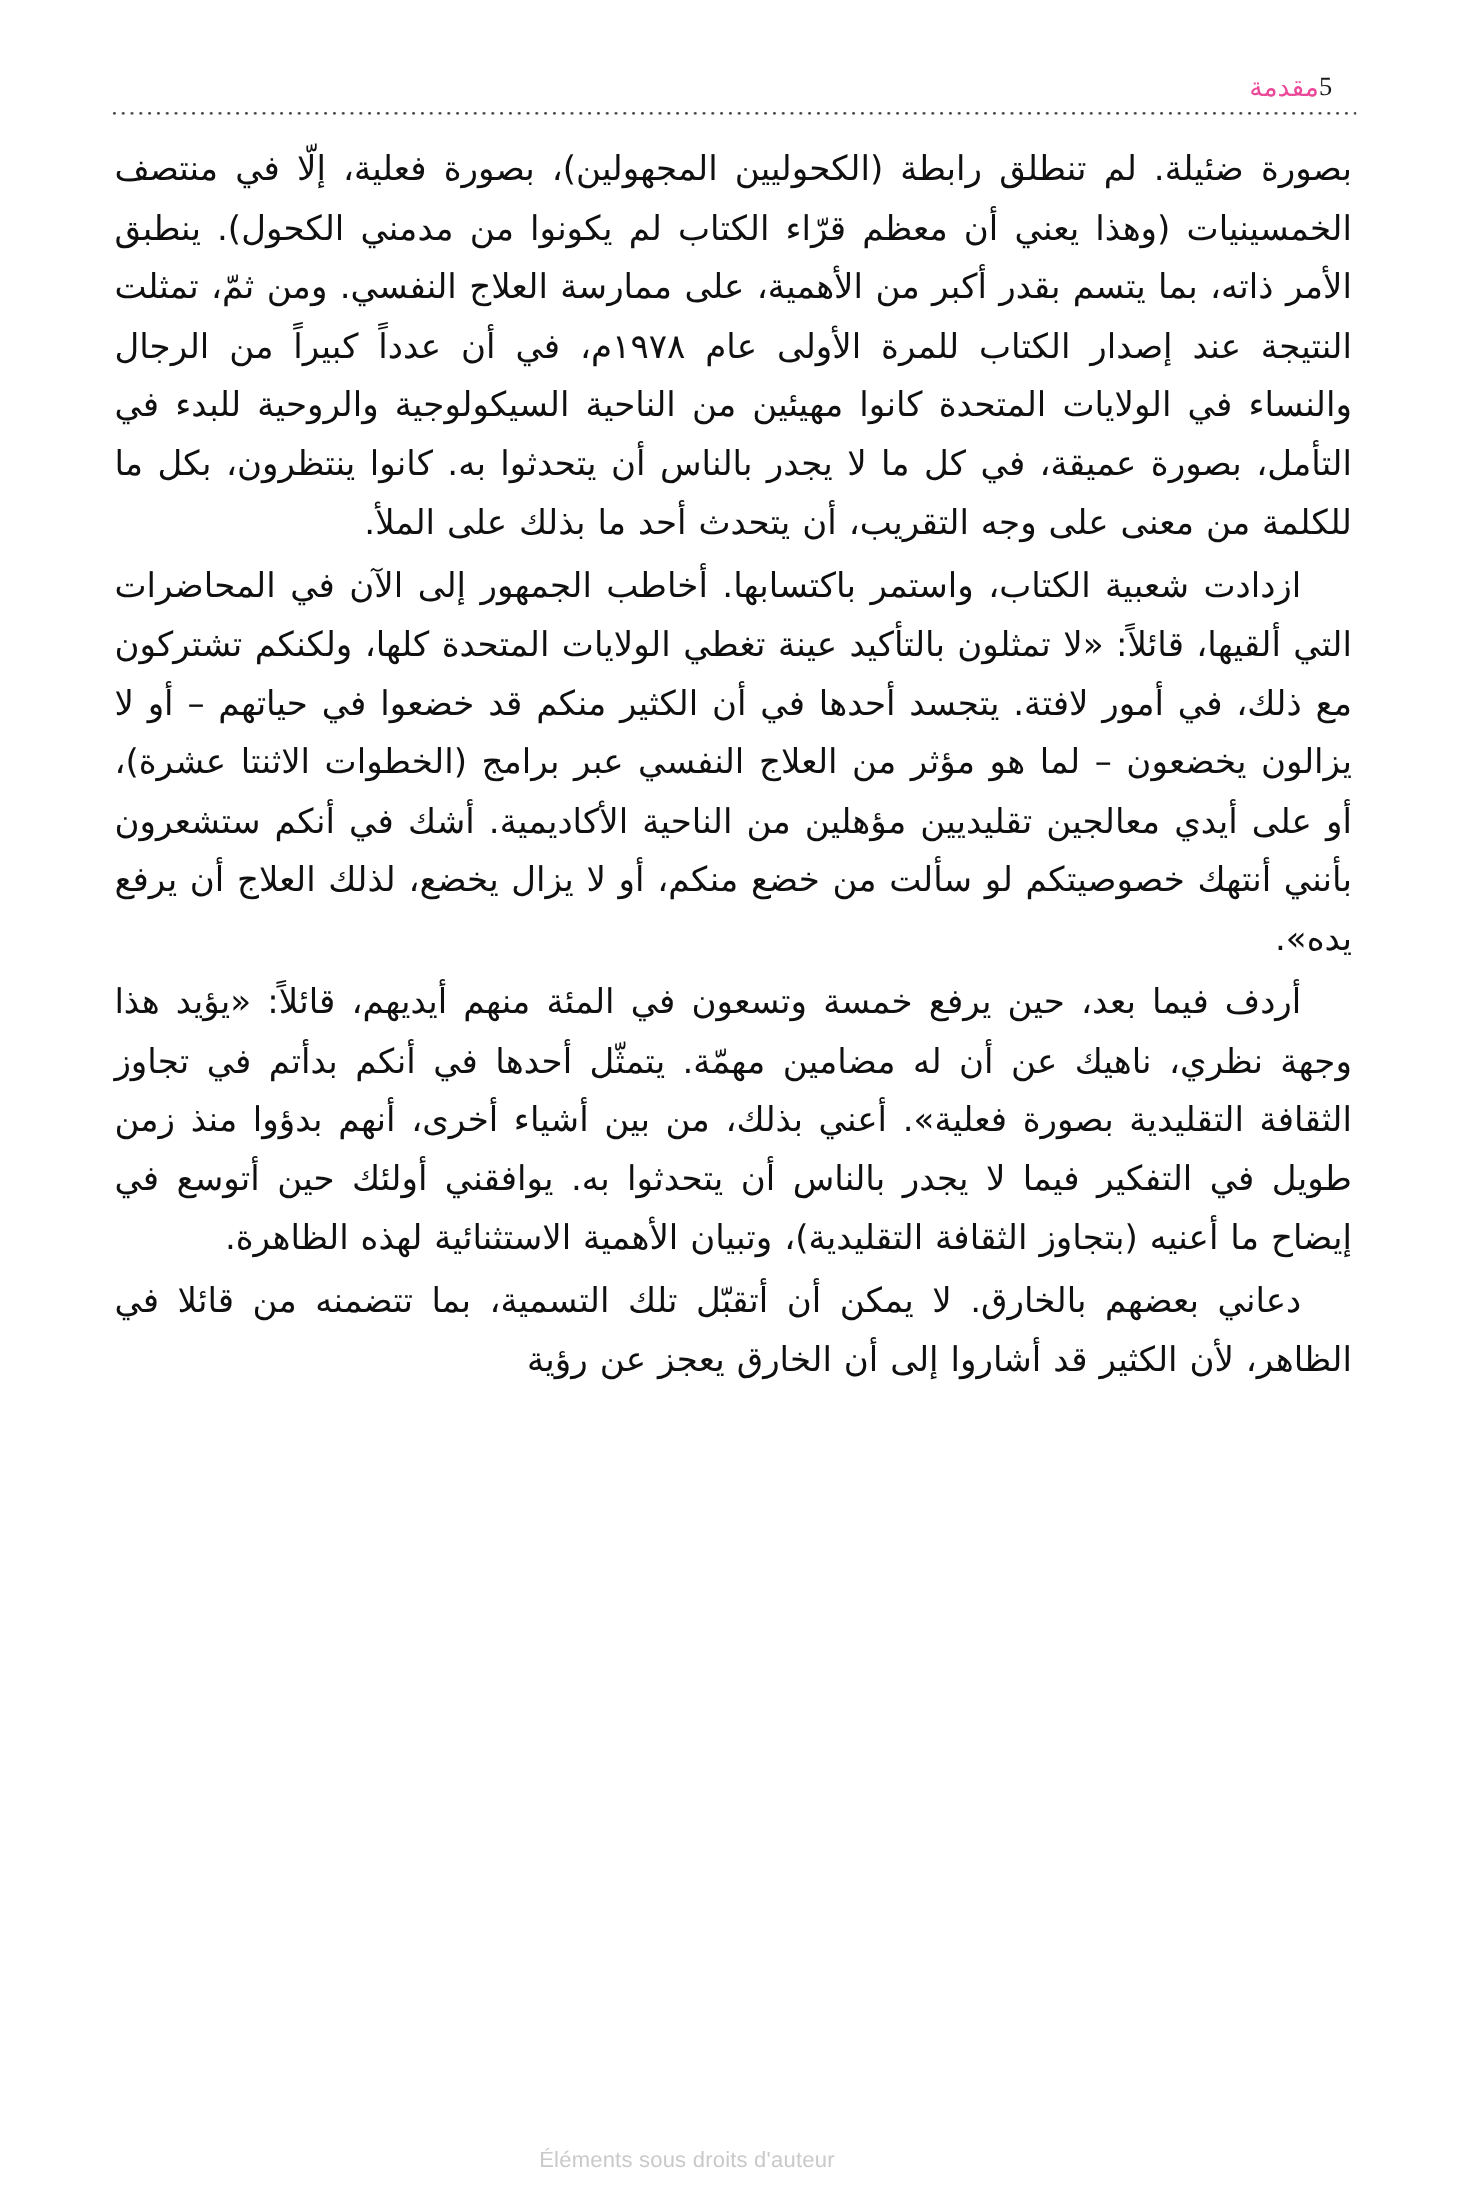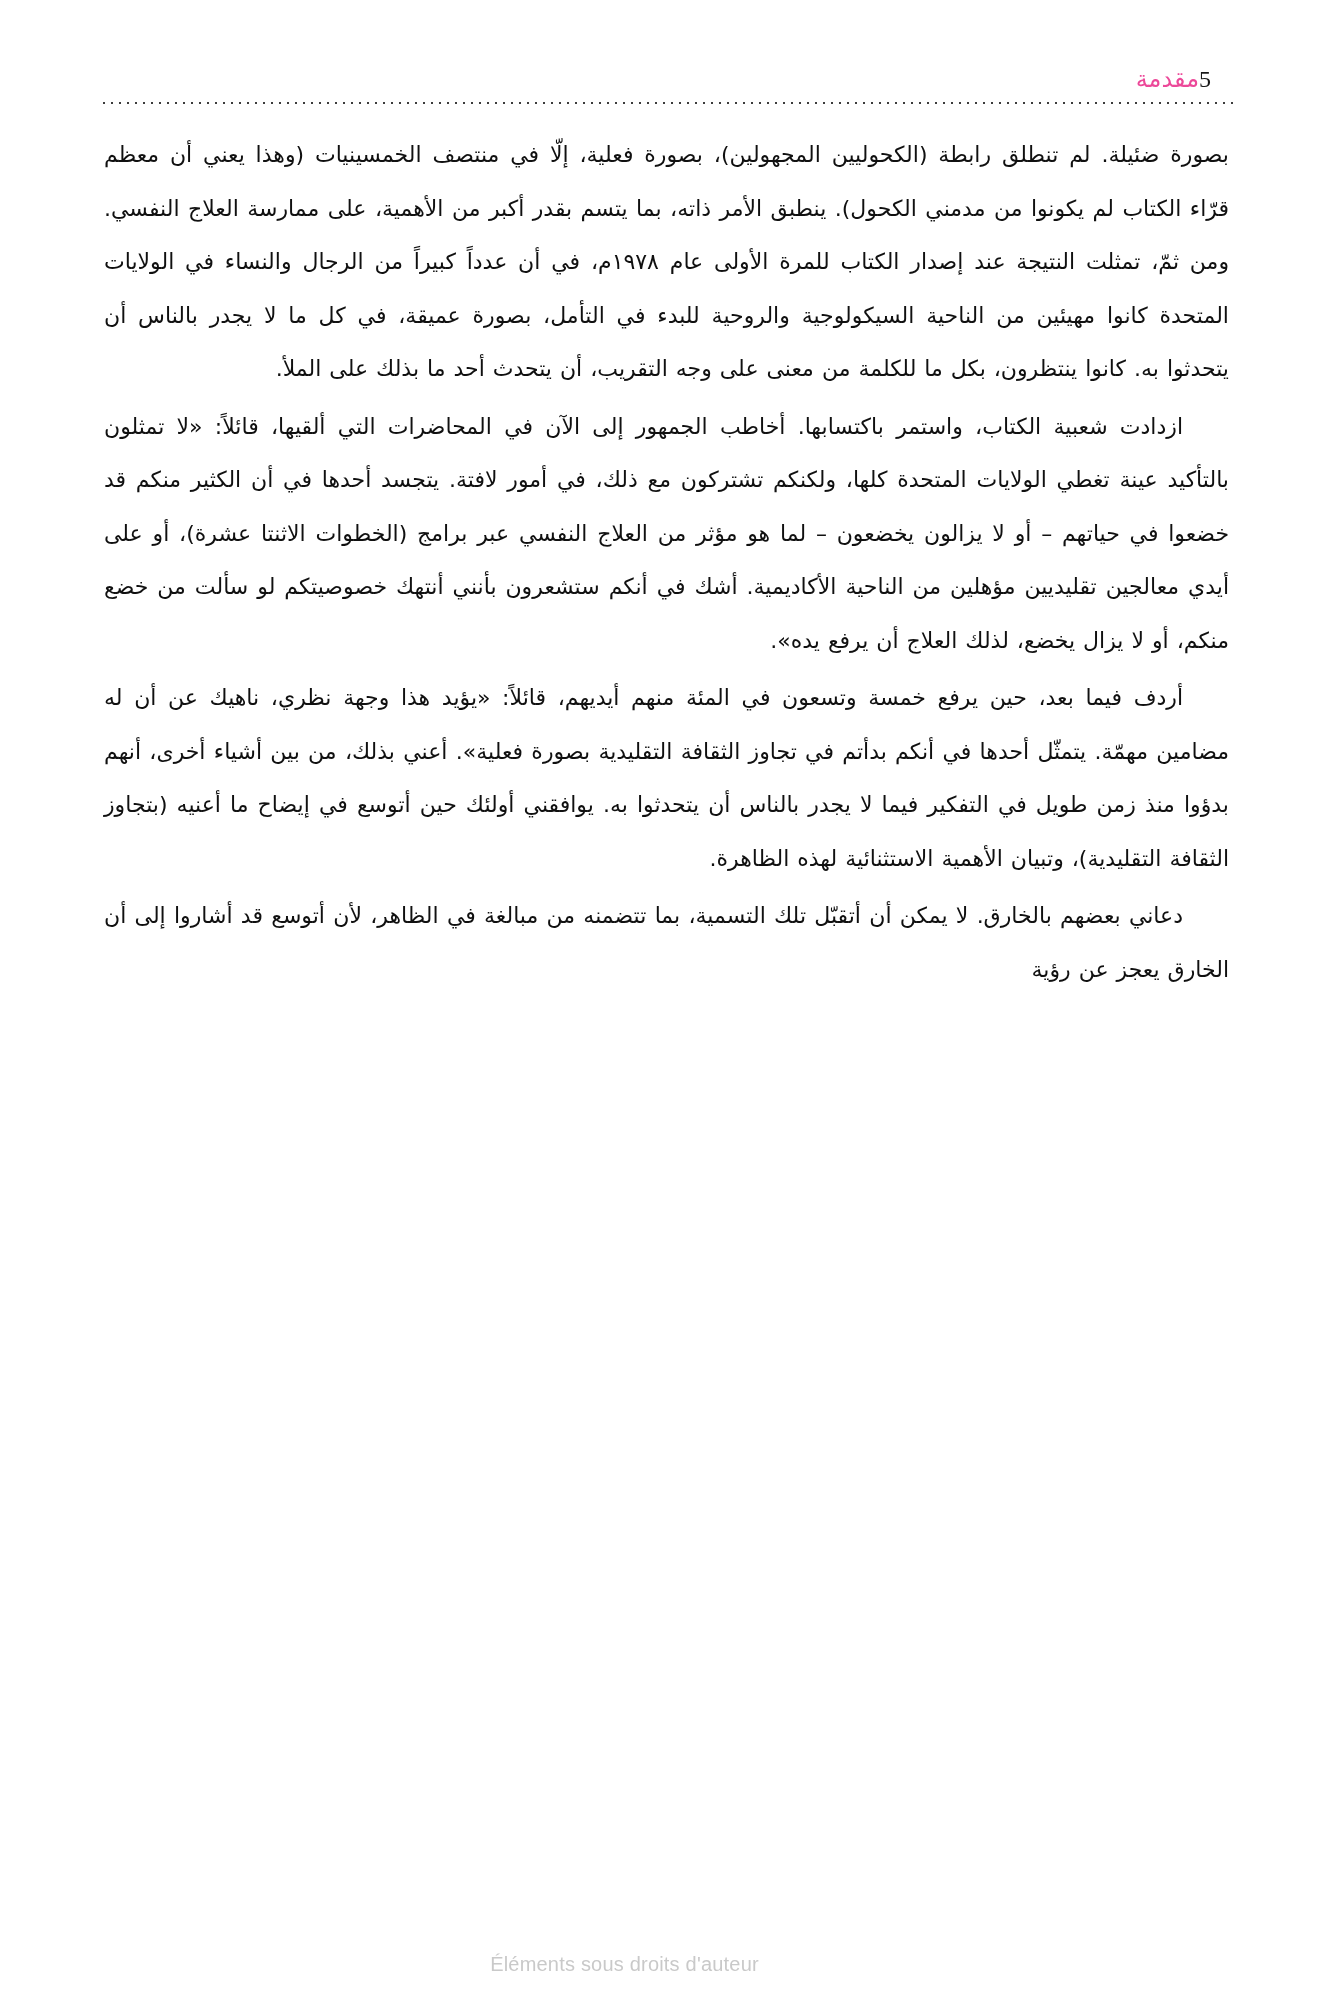--- a/index.html
+++ b/index.html
@@ -65,21 +65,21 @@
     position: absolute;
     top: 128px;
     right: 104px;
     left: 104px;
     direction: rtl;
     text-align: justify;
     text-justify: inter-word;
   }
   .para {
     margin: 0 0 4px 0;
-    font-size: 22px;
+    font-size: 31px;
     line-height: 53.5px;
     color: #101010;
     font-family: "DejaVu Sans", "Liberation Sans", sans-serif;
     text-align: justify;
     text-align-last: right;
     word-spacing: 1px;
   }
   .para.indent {
     text-indent: 46px;
   }
@@ -112,18 +112,18 @@
     <span class="header-page-number">5</span>
     <span class="header-title">مقدمة</span>
   </div>
 
   <div class="rule"></div>
 
   <div class="body">
     <p class="para first">بصورة ضئيلة. لم تنطلق رابطة (الكحوليين المجهولين)، بصورة فعلية، إلّا في منتصف الخمسينيات (وهذا يعني أن معظم قرّاء الكتاب لم يكونوا من مدمني الكحول). ينطبق الأمر ذاته، بما يتسم بقدر أكبر من الأهمية، على ممارسة العلاج النفسي. ومن ثمّ، تمثلت النتيجة عند إصدار الكتاب للمرة الأولى عام ١٩٧٨م، في أن عدداً كبيراً من الرجال والنساء في الولايات المتحدة كانوا مهيئين من الناحية السيكولوجية والروحية للبدء في التأمل، بصورة عميقة، في كل ما لا يجدر بالناس أن يتحدثوا به. كانوا ينتظرون، بكل ما للكلمة من معنى على وجه التقريب، أن يتحدث أحد ما بذلك على الملأ.</p>
     <p class="para indent">ازدادت شعبية الكتاب، واستمر باكتسابها. أخاطب الجمهور إلى الآن في المحاضرات التي ألقيها، قائلاً: «لا تمثلون بالتأكيد عينة تغطي الولايات المتحدة كلها، ولكنكم تشتركون مع ذلك، في أمور لافتة. يتجسد أحدها في أن الكثير منكم قد خضعوا في حياتهم – أو لا يزالون يخضعون – لما هو مؤثر من العلاج النفسي عبر برامج (الخطوات الاثنتا عشرة)، أو على أيدي معالجين تقليديين مؤهلين من الناحية الأكاديمية. أشك في أنكم ستشعرون بأنني أنتهك خصوصيتكم لو سألت من خضع منكم، أو لا يزال يخضع، لذلك العلاج أن يرفع يده».</p>
     <p class="para indent">أردف فيما بعد، حين يرفع خمسة وتسعون في المئة منهم أيديهم، قائلاً: «يؤيد هذا وجهة نظري، ناهيك عن أن له مضامين مهمّة. يتمثّل أحدها في أنكم بدأتم في تجاوز الثقافة التقليدية بصورة فعلية». أعني بذلك، من بين أشياء أخرى، أنهم بدؤوا منذ زمن طويل في التفكير فيما لا يجدر بالناس أن يتحدثوا به. يوافقني أولئك حين أتوسع في إيضاح ما أعنيه (بتجاوز الثقافة التقليدية)، وتبيان الأهمية الاستثنائية لهذه الظاهرة.</p>
-    <p class="para indent">دعاني بعضهم بالخارق. لا يمكن أن أتقبّل تلك التسمية، بما تتضمنه من مبالغة في الظاهر، لأن أتوسع قد أشاروا إلى أن الخارق يعجز عن رؤية</p>
+    <p class="para indent">دعاني بعضهم بالخارق. لا يمكن أن أتقبّل تلك التسمية، بما تتضمنه من قائلا في الظاهر، لأن الكثير قد أشاروا إلى أن الخارق يعجز عن رؤية</p>
   </div>
 
   <div class="watermark">Éléments sous droits d'auteur</div>
 
 </div>
 
 </body></html>

